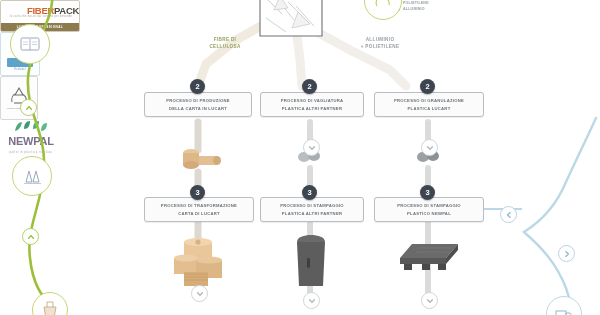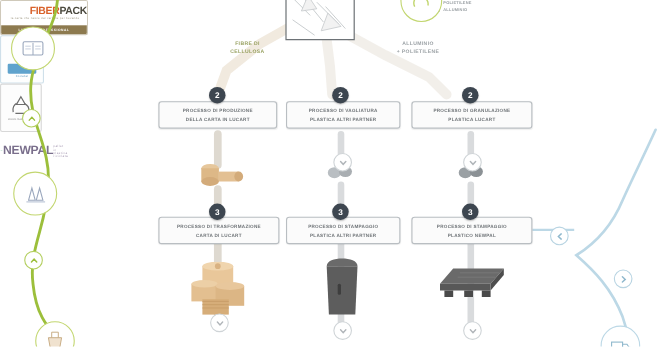--- a/index.html
+++ b/index.html
@@ -97,21 +97,21 @@
   .recymark{
     left:124px;top:250px;width:36px;height:42px;
     border:0.7px solid #d8d8d8;border-radius:2px;
     display:flex;flex-direction:column;align-items:center;
     justify-content:center;gap:1px;background:#fdfdfd;
   }
   .recymark .rm-cap{font-size:2.5px;color:#8b8b8b;text-align:center;line-height:1.35;}
 
   .newpal{
     left:474px;top:238px;width:62px;height:34px;
-    display:flex;flex-direction:row;align-items:center;justify-content:flex-start;
+    display:flex;flex-direction:column;align-items:center;justify-content:space-between;
     background:transparent;
   }
   .newpal .np-word{
     font-size:11px;font-weight:bold;letter-spacing:-.2px;color:#7a6f8c;line-height:1;
     margin-top:1px;
   }
   .newpal .np-tag{font-size:2.7px;color:#a79ab3;letter-spacing:.5px;margin-top:1px;}
 
   
   .legend{position:absolute;left:396px;top:1px;width:72px;}

